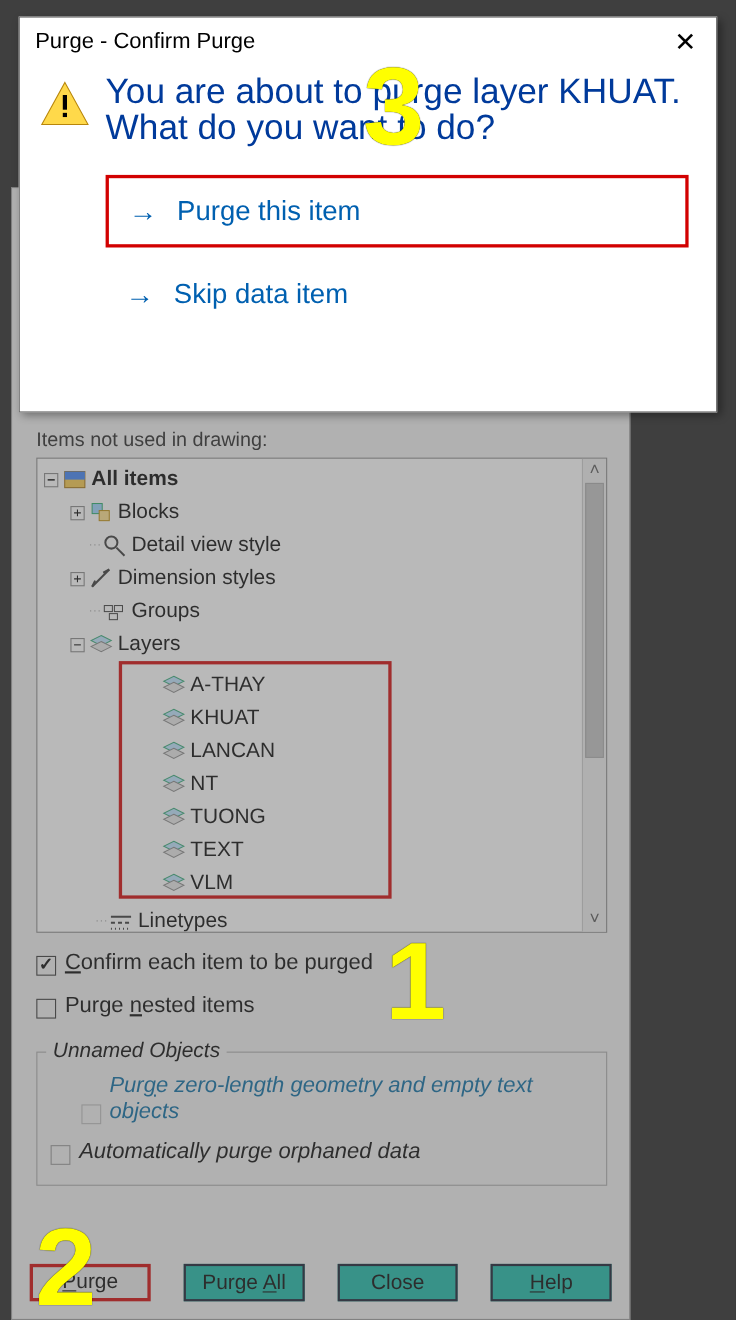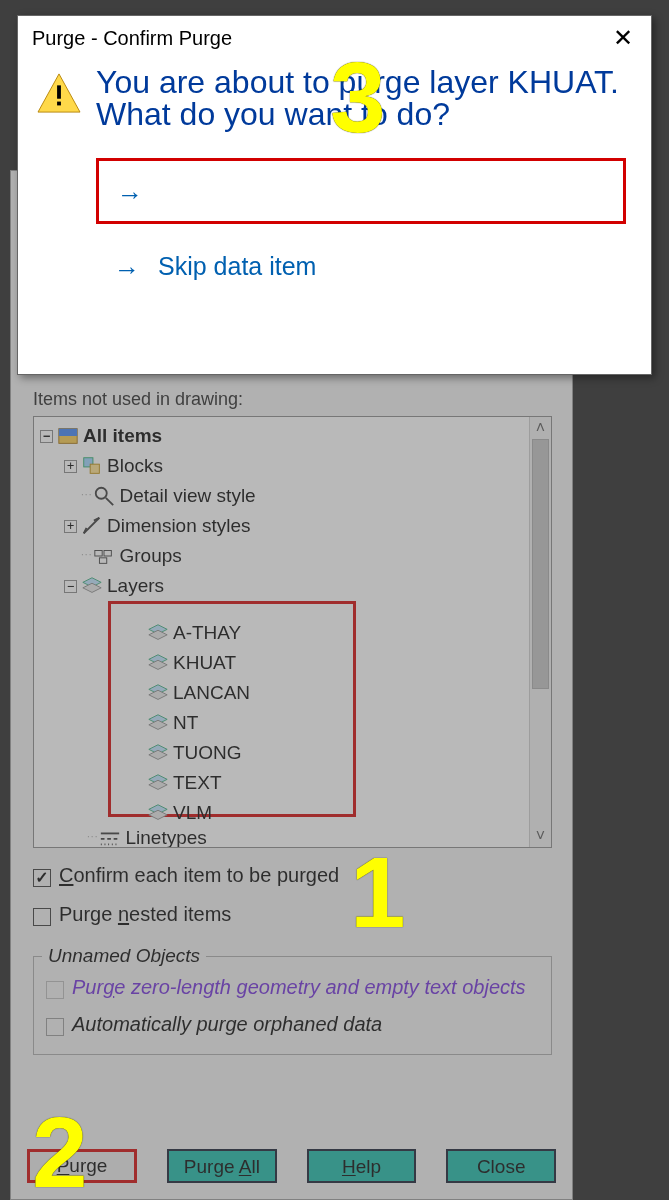--- a/index.html
+++ b/index.html
@@ -47,36 +47,36 @@
   .tgl { width:13px; height:13px; border:1px solid #888; background:#fff; display:flex; align-items:center; justify-content:center; font-size:12px; margin-right:4px; font-family:monospace; line-height:10px;}
   .dots { color:#aaa; font-size:8px; letter-spacing:-1px; margin-right:2px; font-family:monospace;}
   .ico { width:22px; height:20px; margin-right:4px; display:inline-flex; align-items:center; justify-content:center;}
   .layer-highlight {
     position: absolute;
     left: 74px; top: 184px; width: 248px; height: 216px;
     border: 3px solid #d20000;
     background: #fff;
     z-index: 2;
   }
-  .layer-list { padding-top:14px;}
+  .layer-list { padding-top:4px;}
   .layer-item { display:flex; align-items:center; height:30px; padding-left:36px; font-size:19px;}
   .layer-item .ico { margin-left:0;}
   .chk-row { display:flex; align-items:flex-end; font-size:20px; margin-top:16px; }
   .chkbox { width:18px; height:18px; border:1.5px solid #333; margin-right:8px; display:flex; align-items:center; justify-content:center;}
   .chkbox.checked::after { content:"✓"; font-size:16px; font-weight:bold; line-height:14px;}
   .under { text-decoration: underline; text-underline-offset: 2px;}
   .fieldset {
     border:1px solid #aaa; margin-top:30px; padding:5px 12px 18px 12px; position:relative;font-style:italic;
   }
   .fieldset .legend {
     position:absolute; top:-12px; left:8px; background:#f0f0f0; padding:0 6px; font-size:19px;
   }
   .fieldset .chk-row { margin-top:14px;}
   .fieldset .chkbox { border-color:#999;}
-  .fieldset .disabled { color:#6d28d9;}
+  .fieldset .disabled { color:#0369a1;margin-left:28px;}
   .button-bar {
     position:absolute; left:16px; right:16px; bottom:10px; height:40px;
     display:flex; gap:30px;
   }
   .btn {
     width:134px; height:34px; background:#14b8a6; border:2px solid #0f172a;
     font-size:19px; text-align:center; line-height:32px; cursor:pointer;
   }
   .btn.primary { border:3px solid #d20000; background:#e9e9e9; line-height:28px;}
 
@@ -297,22 +297,22 @@
     </div>
     <div class="chk-row">
       <span class="chkbox"></span>
       <span>Automatically purge orphaned data</span>
     </div>
   </div>
 
   <div class="button-bar">
     <div class="btn primary"><span class="under">P</span><span>urge</span></div>
     <div class="btn"><span>Purge </span><span class="under">A</span><span>ll</span></div>
+    <div class="btn"><span>Close</span></div>
     <div class="btn"><span class="under">H</span><span>elp</span></div>
-    <div class="btn"><span>Close</span></div>
   </div>
 </div>
 
 <div class="dim"></div>
 
 <div class="confirm">
   <div class="confirm-titlebar">
     <span>Purge - Confirm Purge</span>
     <span class="close-x">✕</span>
   </div>
@@ -325,20 +325,21 @@
         </svg>
     </div>
     <div class="confirm-msg">
       <div>You are about to purge layer KHUAT.</div>
       <div>What do you want to do?</div>
     </div>
   </div>
   <div class="confirm-links">
     <div class="link-row boxed">
       <span class="arrow">→</span>
+      <span>Purge this item</span>
     </div>
     <div class="link-row">
       <span class="arrow">→</span>
       <span>Skip data item</span>
     </div>
   </div>
 </div>
 
 <div class="anno anno1">1</div>
 <div class="anno anno2">2</div>

